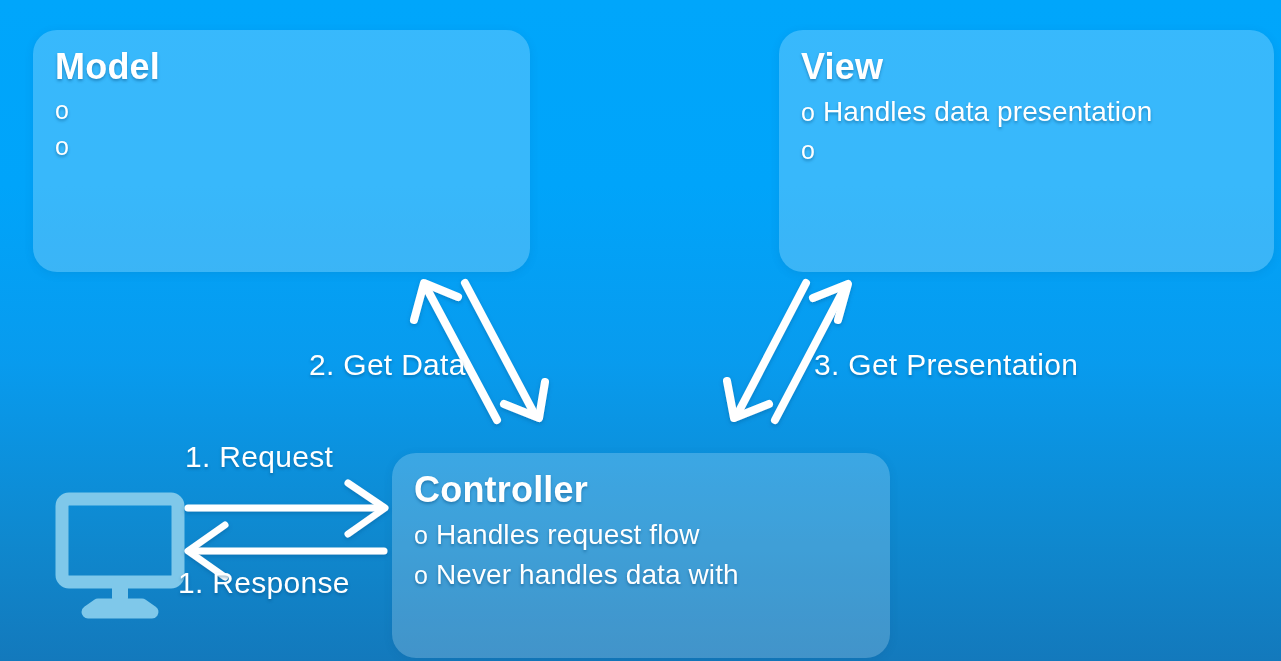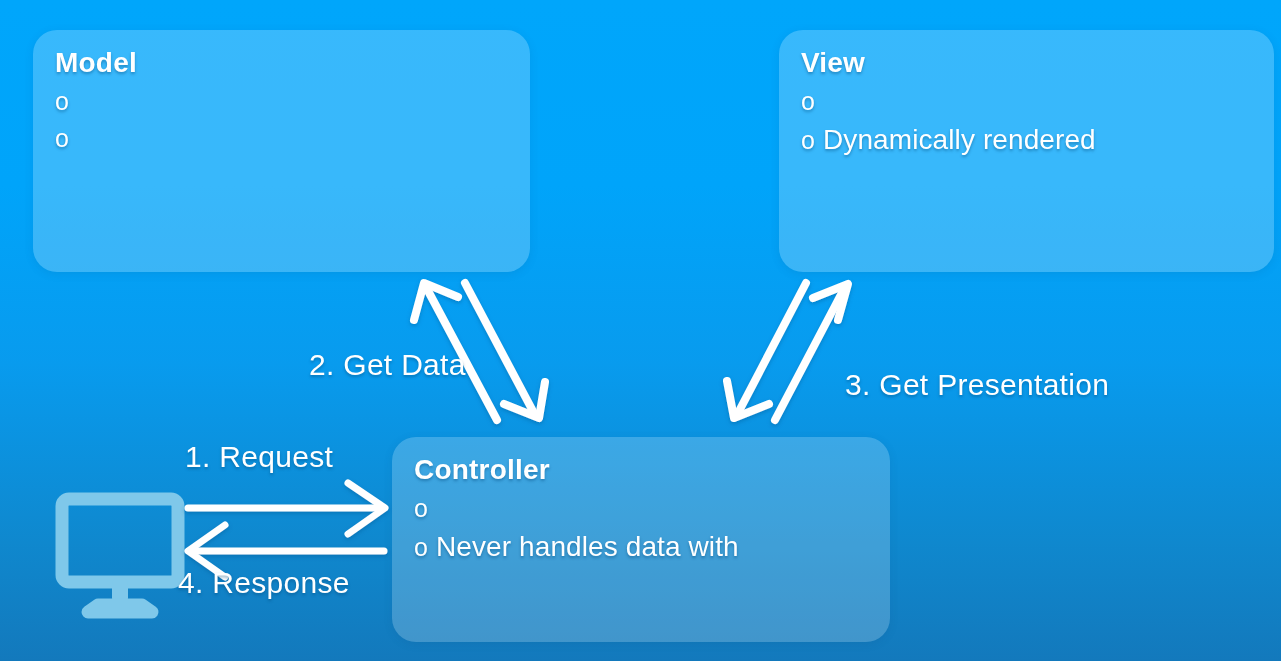--- a/index.html
+++ b/index.html
@@ -24,21 +24,21 @@
 
   
   .card {
     position:absolute;
     border-radius:24px;
     background:rgba(255,255,255,0.22);
     box-shadow:0 2px 10px rgba(0,60,110,0.10);
     padding:18px 22px 0 22px;
   }
   .card-title {
-    font-size:28px;
+    font-size:36px;
     font-weight:bold;
     color:#FFFFFF;
     letter-spacing:0.2px;
     line-height:1.05;
     text-shadow:0 2px 3px rgba(0,70,120,0.42);
     white-space:nowrap;
   }
   .bullets { margin-top:6px; }
   .bullet {
     display:flex;
@@ -52,21 +52,21 @@
   }
   .bullet-mark {
     display:inline-block;
     width:22px;
     flex:0 0 22px;
     font-size:25px;
   }
 
   #card-model      { left:33px;  top:30px;  width:497px; height:242px; }
   #card-view       { left:779px; top:30px;  width:495px; height:242px; }
-  #card-controller { left:392px; top:437px; width:498px; height:205px;
+  #card-controller { left:392px; top:453px; width:498px; height:205px;
                      background:rgba(255,255,255,0.20); }
 
   
   #vec {
     position:absolute;
     left:0; top:0;
     width:1281px; height:661px;
     pointer-events:none;
   }
 
@@ -74,21 +74,21 @@
   .flow-label {
     position:absolute;
     color:#FFFFFF;
     font-size:30px;
     letter-spacing:0.3px;
     white-space:nowrap;
     text-shadow:0 2px 3px rgba(0,70,120,0.45);
   }
   #label-1 { left:185px; top:440px; }
   #label-2 { left:283px; top:348px;margin-left:26px; }
-  #label-3 { left:845px; top:348px;margin-top:20px; }
+  #label-3 { left:814px; top:348px; }
   #label-4 { left:178px; top:566px; }
 </style>
 </head>
 <body>
 
 <div id="stage">
 
   <div class="card" id="card-model">
     <div class="card-title">Model</div>
     <div class="bullets">
@@ -99,33 +99,34 @@
         <span class="bullet-mark">o</span>
       </div>
     </div>
   </div>
 
   <div class="card" id="card-view">
     <div class="card-title">View</div>
     <div class="bullets">
       <div class="bullet">
         <span class="bullet-mark">o</span>
+        <span>Handles data presentation</span>
       </div>
       <div class="bullet">
         <span class="bullet-mark">o</span>
-        <span>Dynamically rendered</span>
       </div>
     </div>
   </div>
 
   <div class="card" id="card-controller">
     <div class="card-title">Controller</div>
     <div class="bullets">
       <div class="bullet">
         <span class="bullet-mark">o</span>
+        <span>Handles request flow</span>
       </div>
       <div class="bullet">
         <span class="bullet-mark">o</span>
         <span>Never handles data with</span>
       </div>
     </div>
   </div>
 
   <svg id="vec" viewBox="0 0 1281 661">
     <defs>
@@ -167,15 +168,15 @@
 
     <g filter="url(#softshadow)" fill="none" stroke="#FFFFFF" stroke-width="8" stroke-linecap="round" stroke-linejoin="round">
       <line x1="806" y1="283" x2="737" y2="415"></line>
       <polyline points="727,381 734,418 769,404"></polyline>
     </g>
   </svg>
 
   <div class="flow-label" id="label-1">1. Request</div>
   <div class="flow-label" id="label-2">2. Get Data</div>
   <div class="flow-label" id="label-3">3. Get Presentation</div>
-  <div class="flow-label" id="label-4">4. Response</div>
+  <div class="flow-label" id="label-4">1. Response</div>
 
 </div>
 
 </body></html>

